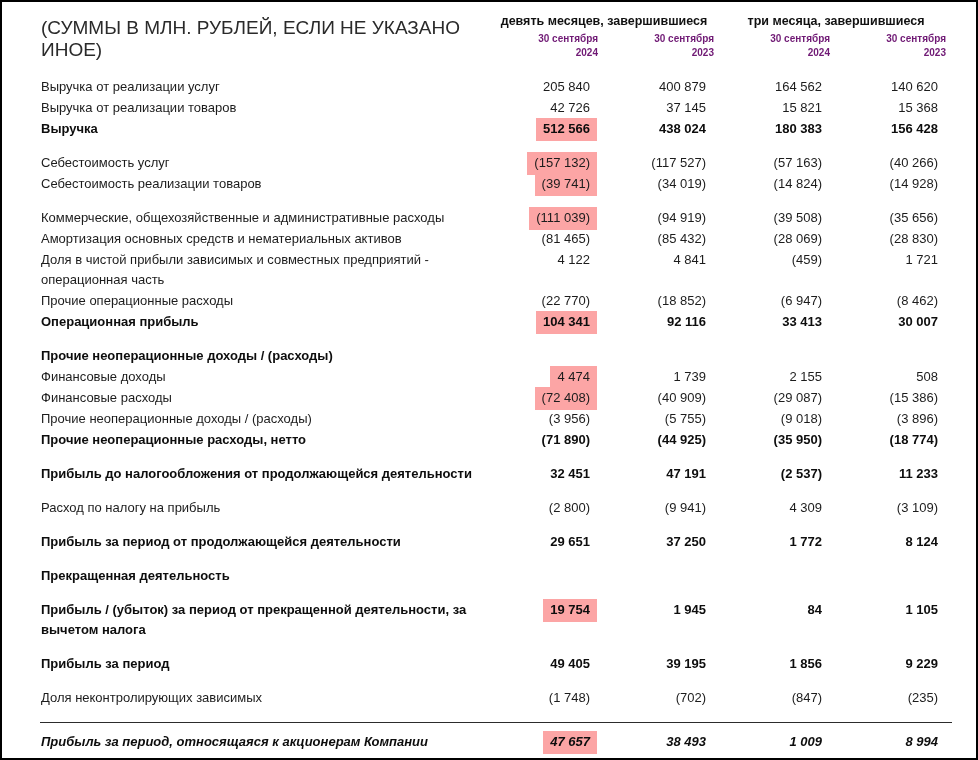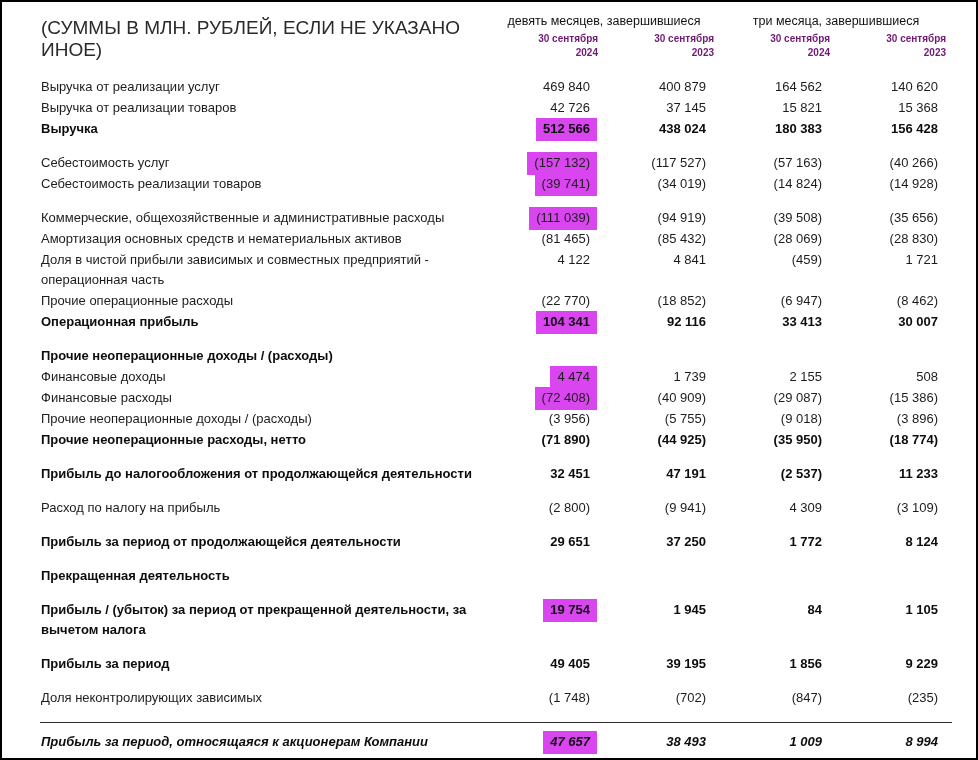--- a/index.html
+++ b/index.html
@@ -26,21 +26,21 @@
 
   
   td.units {
     font-size: 19px;
     color: #2a2a2a;
     vertical-align: middle;
     text-align: left;
     padding-bottom: 14px;
   }
   td.group {
-    font-weight: 400;
+    font-weight: 700;
     font-size: 12.5px;
     text-align: center;
     vertical-align: top;
     padding: 0 4px 2px 4px;
     color: #111;
     white-space: nowrap;
   }
   th.date {
     font-weight: 700;
     font-size: 10px;
@@ -63,21 +63,21 @@
   tr.bold td { font-weight: 700; color: #0d0d0d; }
   tr.spacer td { height: 13px; padding: 0; }
   tr.topline td {
     border-top: 1px solid #2c2c2c;
     padding-top: 9px;
     font-style: italic;
   }
   span.val { display: inline-block; }
   span.hl {
     display: inline-block;
-    background: #d946ef;
+    background: #fca5a5;
     padding: 1px 7px 2px 7px;
     margin: -1px -7px -2px -7px;
   }
 </style>
 </head>
 <body>
 
 <div class="page">
   <table class="fin">
     <colgroup>
@@ -108,21 +108,21 @@
         </th>
         <th class="date">
           <span>30 сентября</span><br>
           <span>2023</span>
         </th>
       </tr>
     </thead>
     <tbody>
         <tr class="item">
           <td class="label">Выручка от реализации услуг</td>
-          <td class="num"><span class="val">469 840</span></td>
+          <td class="num"><span class="val">205 840</span></td>
           <td class="num"><span class="val">400 879</span></td>
           <td class="num"><span class="val">164 562</span></td>
           <td class="num"><span class="val">140 620</span></td>
         </tr>
         <tr class="item">
           <td class="label">Выручка от реализации товаров</td>
           <td class="num"><span class="val">42 726</span></td>
           <td class="num"><span class="val">37 145</span></td>
           <td class="num"><span class="val">15 821</span></td>
           <td class="num"><span class="val">15 368</span></td>

